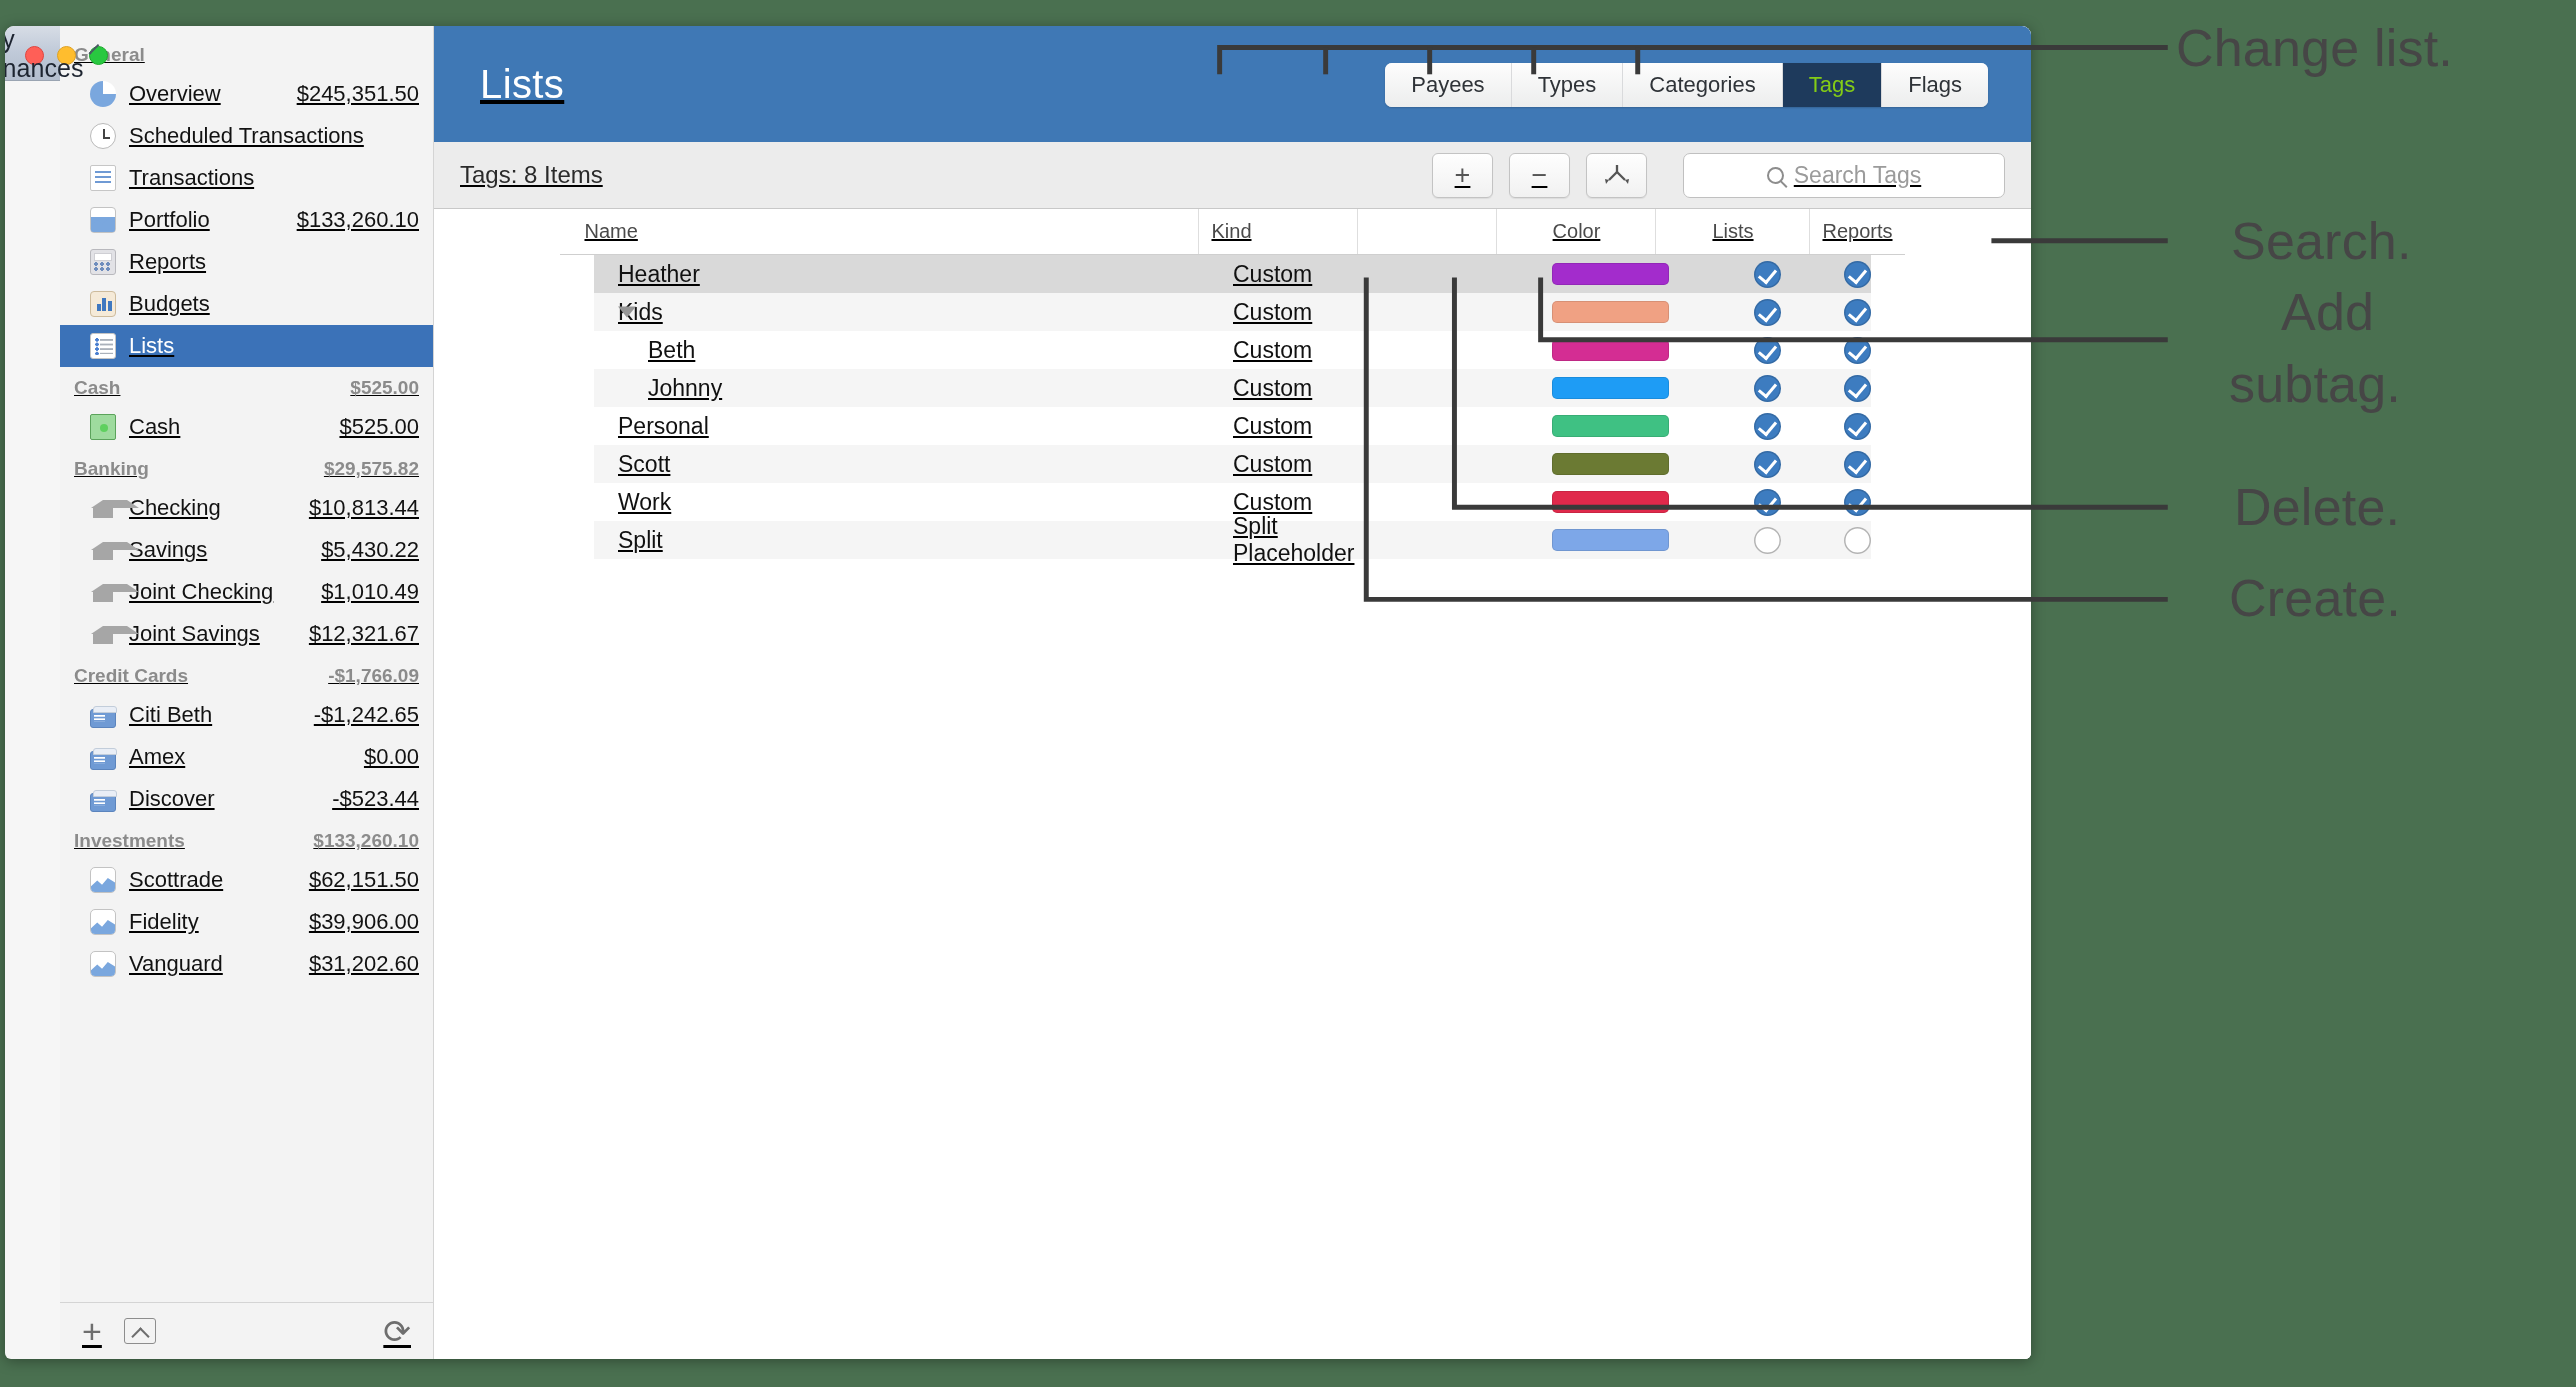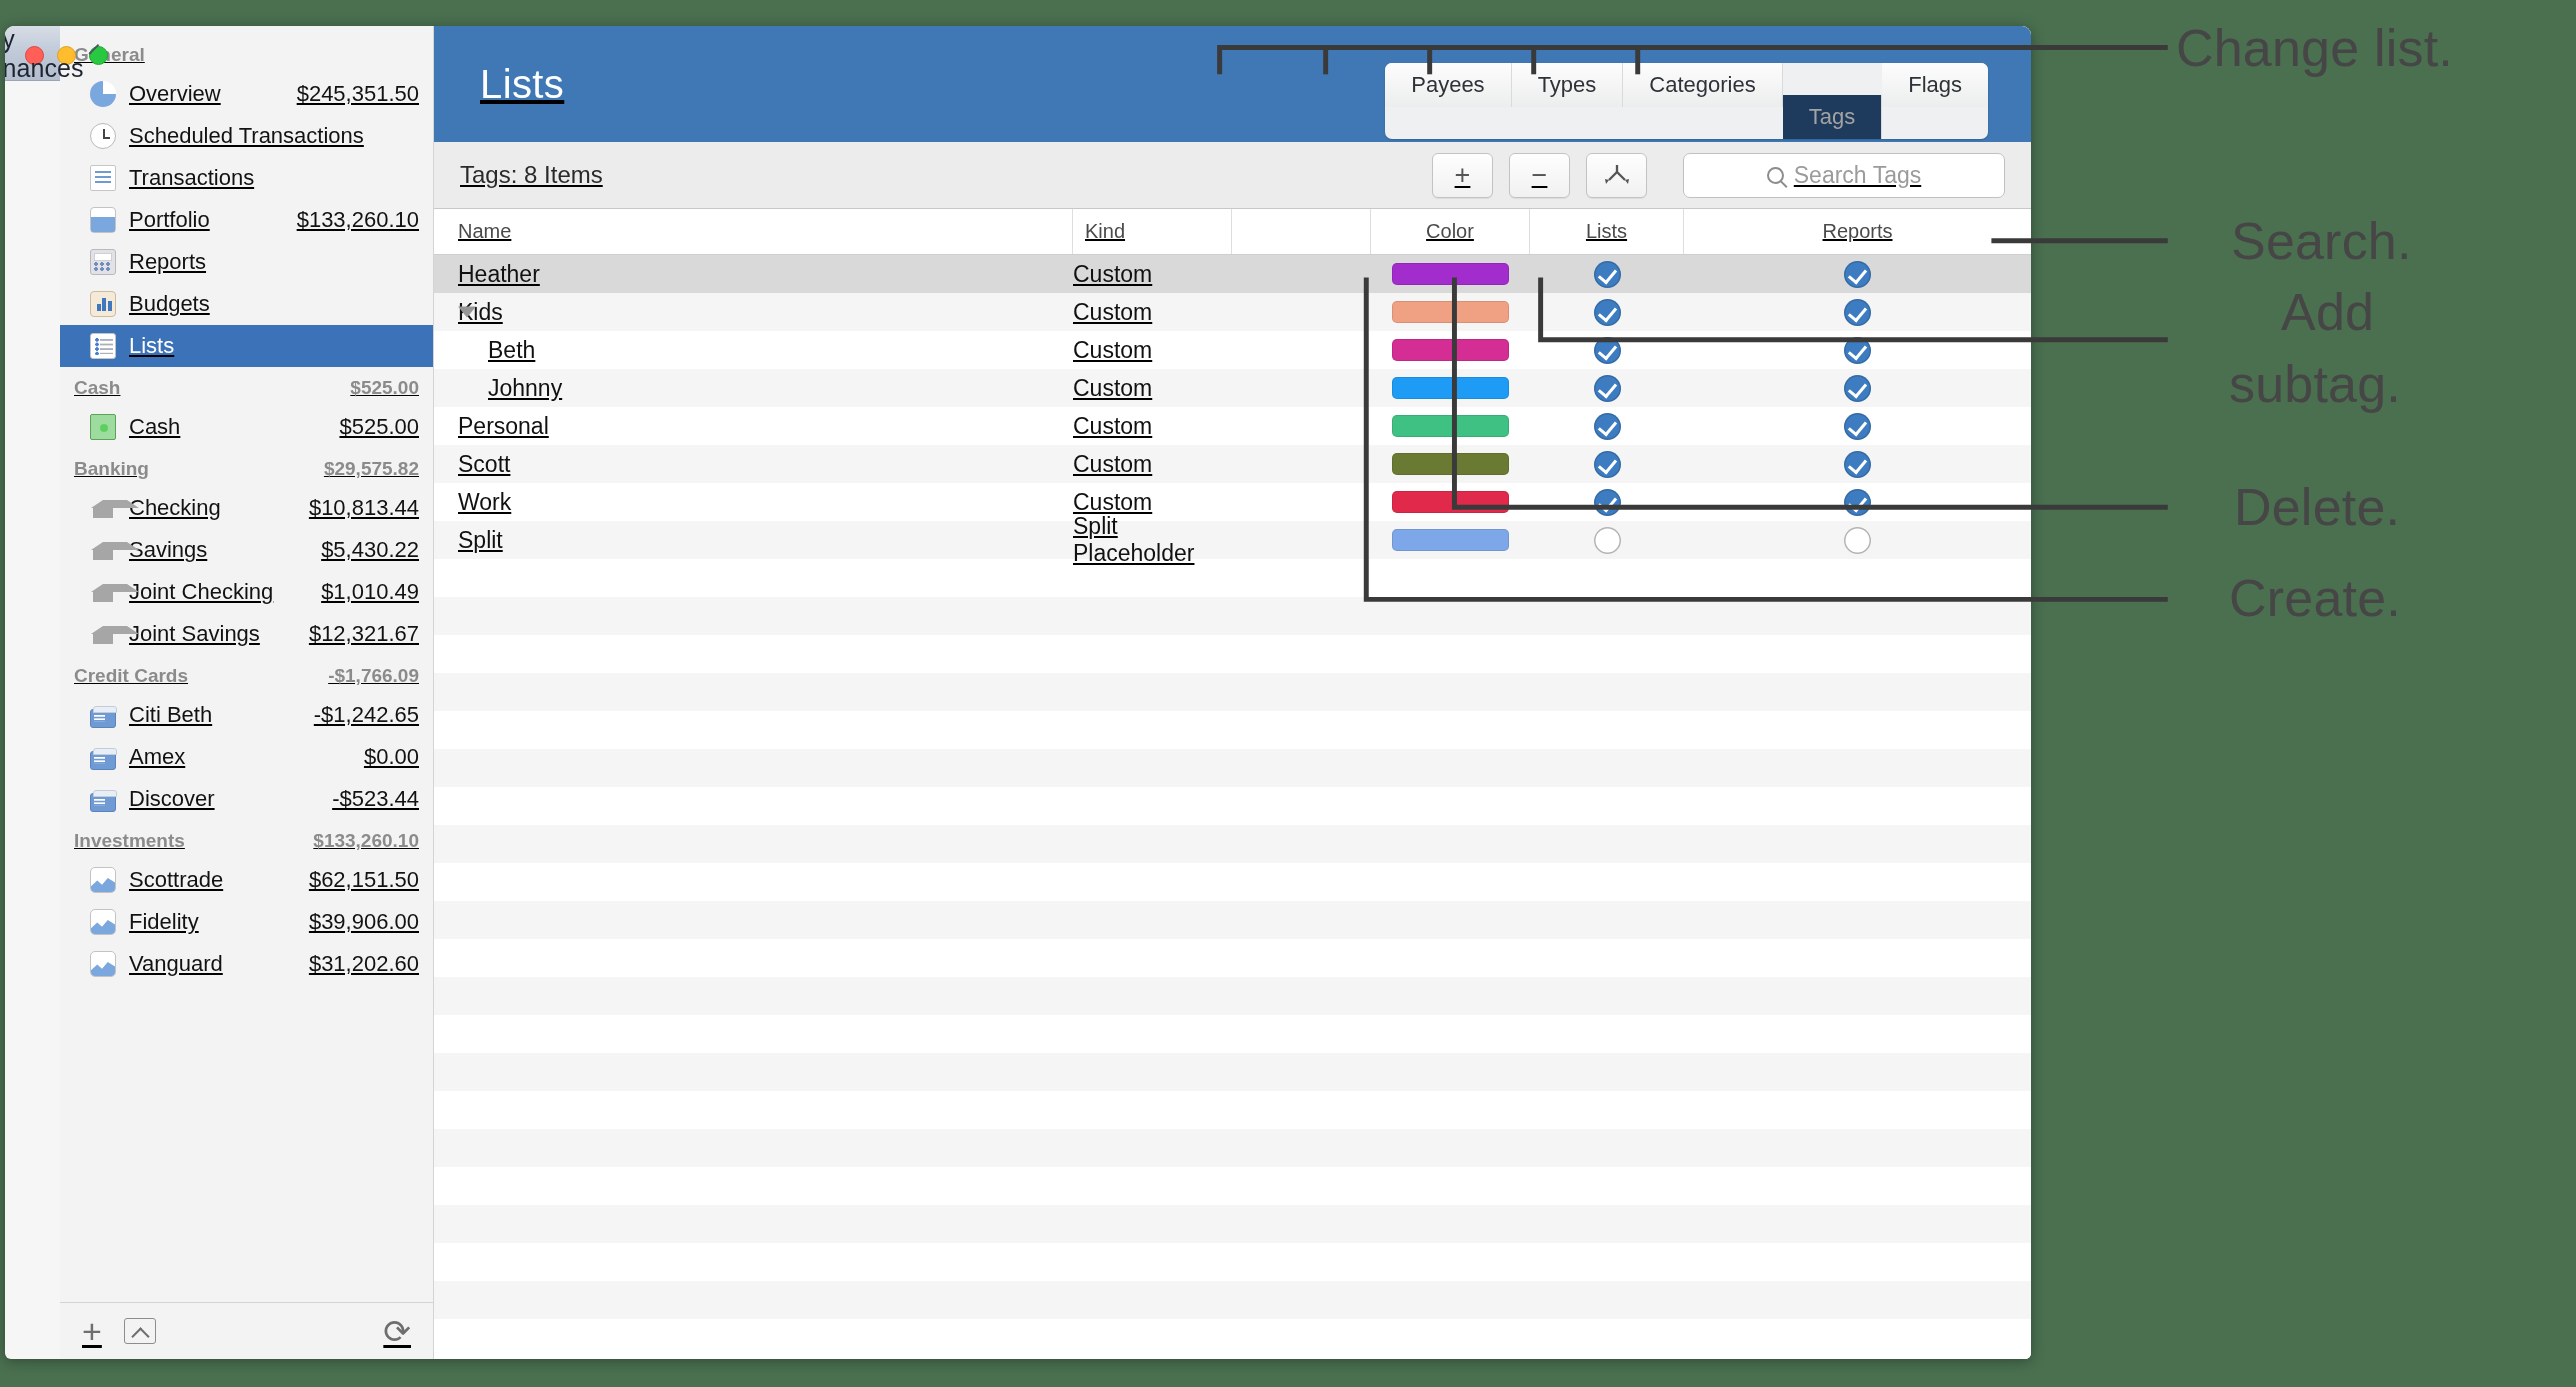--- a/index.html
+++ b/index.html
@@ -204,21 +204,21 @@
     display:flex; background:#eff0f1; border-radius:7px; overflow:hidden;
     box-shadow:0 1px 2px rgba(0,0,0,.18);
   }
   .tab {
     padding:0 26px; height:44px; display:flex; align-items:center; justify-content:center;
     font-size:22px; color:#2f3338; border-right:1px solid #d9dadc;
     background:linear-gradient(to bottom,#fdfdfd,#eceded);
     white-space:nowrap;
   }
   .tab:last-child { border-right:none; }
-  .tab.active { background:#1e3a5c; color:#a3a3a3;margin-top:32px; }
+  .tab.active { background:#1e3a5c; color:#84cc16; }
 
   
   #list-toolbar {
     flex:0 0 67px; background:#ececec; border-bottom:1px solid #c8c8c8;
     display:flex; align-items:center; padding:0 26px;
   }
   #list-count { font-size:24px; color:#2a2a2a; }
   #tool-btns { margin-left:auto; display:flex; align-items:center; gap:16px; }
   .tbtn {
     width:61px; height:45px; border-radius:6px;
@@ -233,21 +233,21 @@
     display:flex; align-items:center; justify-content:center; gap:10px;
   }
   #search-icon { width:17px; height:17px; border:2.4px solid #8d8d8d; border-radius:50%; position:relative; }
   #search-icon::after {
     content:""; position:absolute; right:-6px; bottom:-4px; width:9px; height:2.4px;
     background:#8d8d8d; transform:rotate(45deg);
   }
   #search-ph { font-size:23px; color:#9b9b9b; }
 
   
-  #table { flex:1; display:flex; flex-direction:column; min-height:0; background:#fff; }
+  #table { flex:1; display:flex; flex-direction:column; min-height:0; background:#fff;align-items:center; }
   #thead { flex:0 0 46px; display:flex; border-bottom:1px solid #cfcfcf; background:#fff; }
   .th {
     font-size:20px; color:#4a4a4a; display:flex; align-items:center;
     border-right:1px solid #dedede; padding:0 12px;
   }
   .th.c { justify-content:center; }
   .col-name { flex:0 0 639px; padding-left:24px; }
   .col-kind { flex:0 0 159px; }
   .col-gap  { flex:0 0 139px; }
   .col-color{ flex:0 0 159px; }

